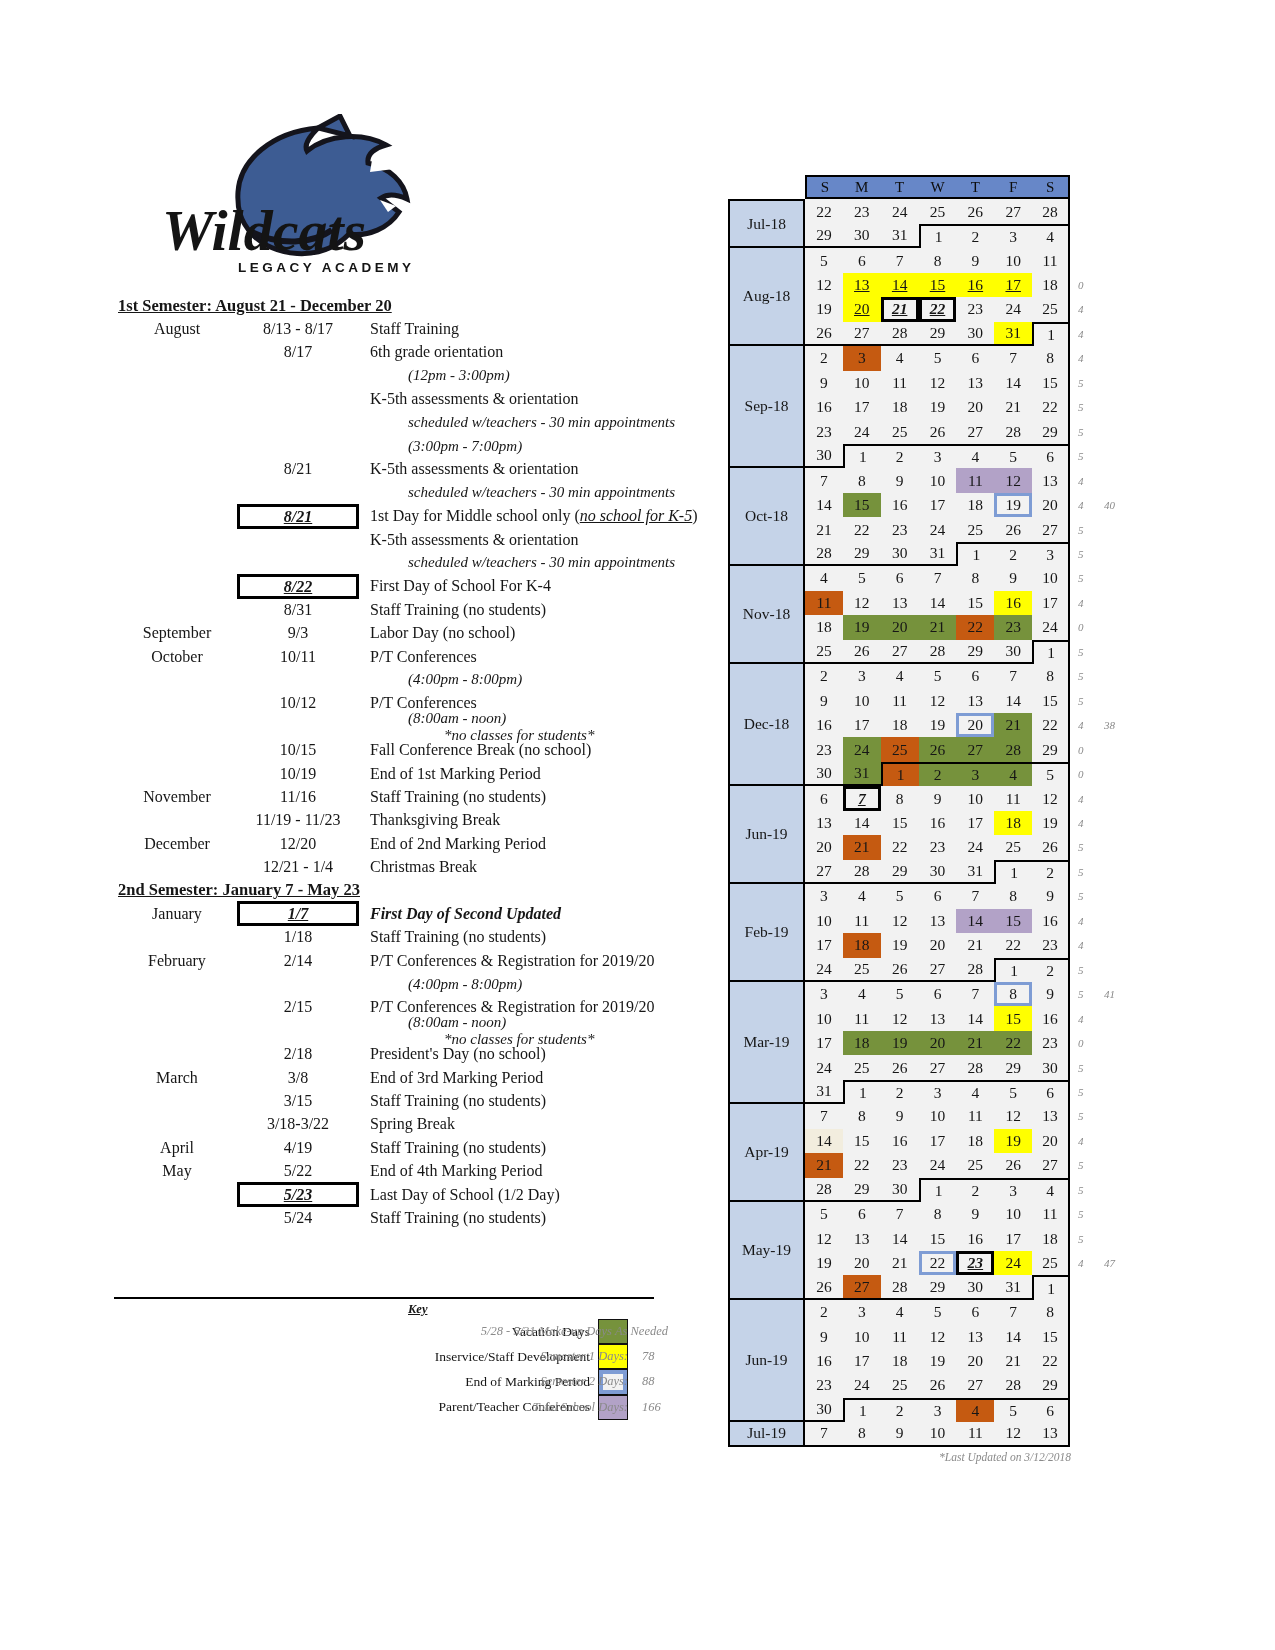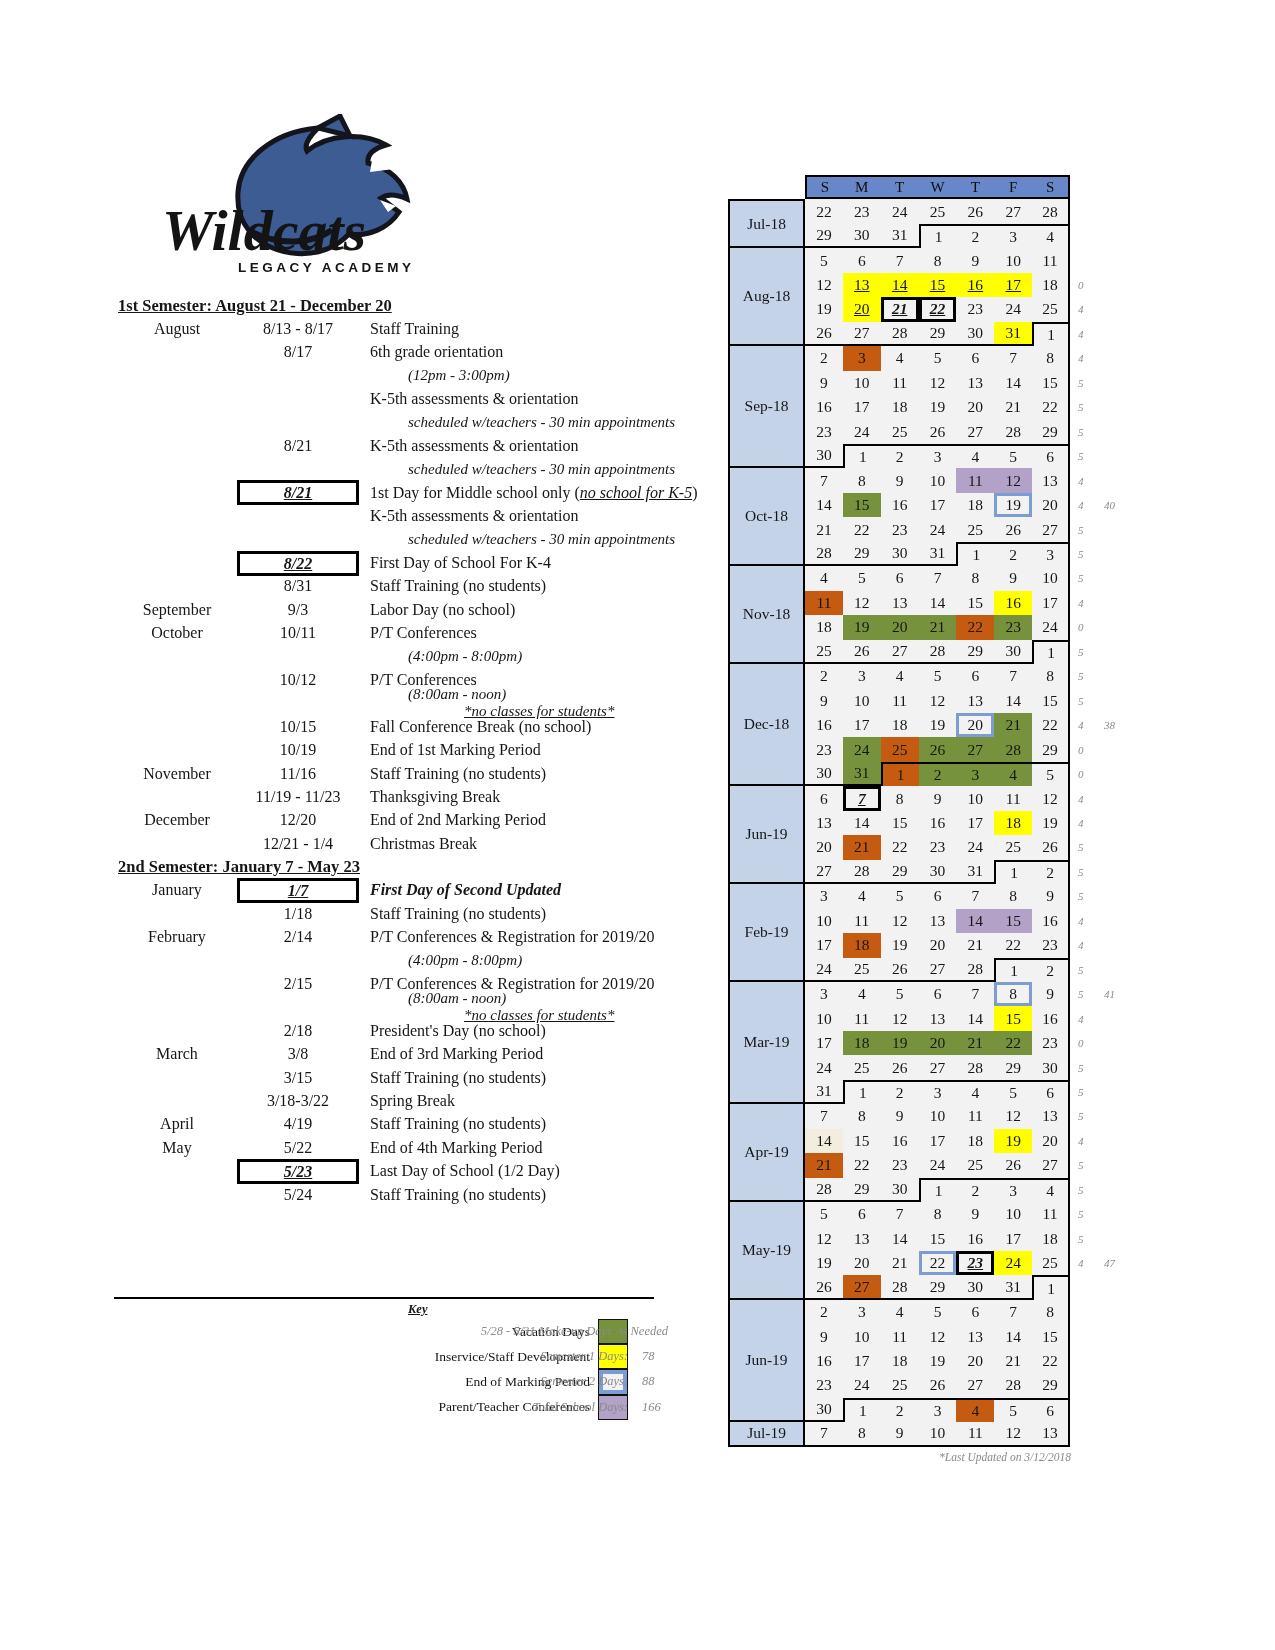--- a/index.html
+++ b/index.html
@@ -13,21 +13,21 @@
   
   .sem-list{position:absolute;left:118px;top:294px;width:625px;}
   .ev-row{display:flex;align-items:center;height:23.4px;font-size:16px;white-space:nowrap;}
   .ev-row.heading{font-weight:bold;text-decoration:underline;font-size:16.5px;}
   .ev-m{width:118px;text-align:center;flex:0 0 auto;}
   .ev-d{width:124px;text-align:center;flex:0 0 auto;}
   .dbox{display:inline-block;border:3px solid #000;min-width:92px;padding:0 12px;
         font-weight:bold;font-style:italic;text-decoration:underline;line-height:19px;}
   .ev-t{flex:1 1 auto;padding-left:10px;}
   .ev-t.sub{font-style:italic;padding-left:48px;font-size:15px;}
-  .sub2{margin-left:56px;text-decoration:underline;}
+  .sub2{margin-left:36px;}
   .em-u{font-style:italic;text-decoration:underline;}
   .ev-t.bold{font-weight:bold;font-style:italic;}
 
   .rule{position:absolute;left:114px;top:1297px;width:540px;border-top:2.5px solid #000;}
 
   
   .key-title{position:absolute;left:408px;top:1302px;font-size:12.5px;font-weight:bold;
              font-style:italic;text-decoration:underline;}
   .legend{position:absolute;left:208px;top:1319px;}
   .lg-row{display:flex;height:25.2px;}
@@ -117,20 +117,25 @@
       </div>
       <div class="ev-row">
         <div class="ev-m"></div>
         <div class="ev-d"></div>
         <div class="ev-t">K-5th assessments &amp; orientation</div>
       </div>
       <div class="ev-row">
         <div class="ev-m"></div>
         <div class="ev-d"></div>
         <div class="ev-t sub">scheduled w/teachers - 30 min appointments</div>
+      </div>
+      <div class="ev-row">
+        <div class="ev-m"></div>
+        <div class="ev-d"></div>
+        <div class="ev-t sub">(3:00pm - 7:00pm)</div>
       </div>
       <div class="ev-row">
         <div class="ev-m"></div>
         <div class="ev-d">8/21</div>
         <div class="ev-t">K-5th assessments &amp; orientation</div>
       </div>
       <div class="ev-row">
         <div class="ev-m"></div>
         <div class="ev-d"></div>
         <div class="ev-t sub">scheduled w/teachers - 30 min appointments</div>

